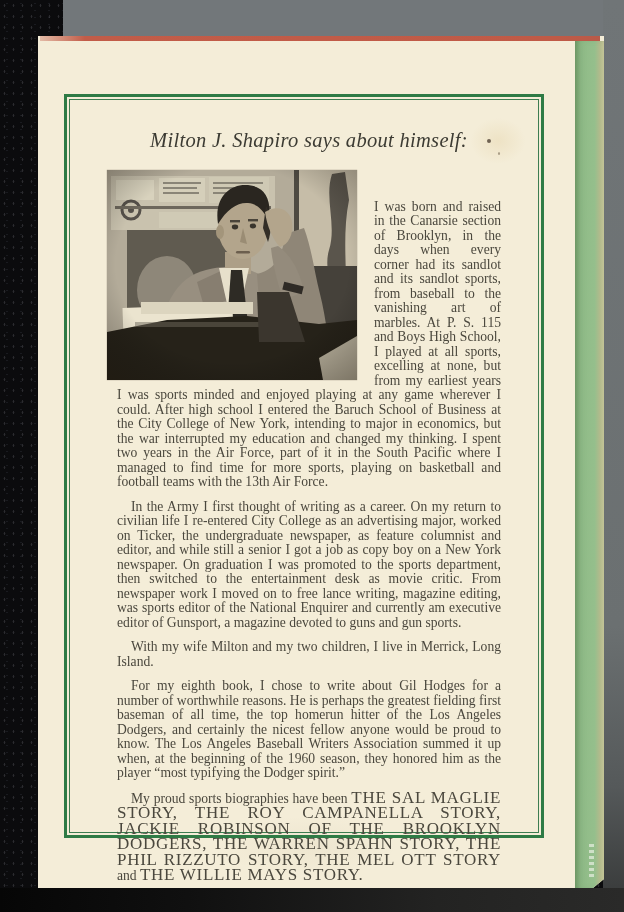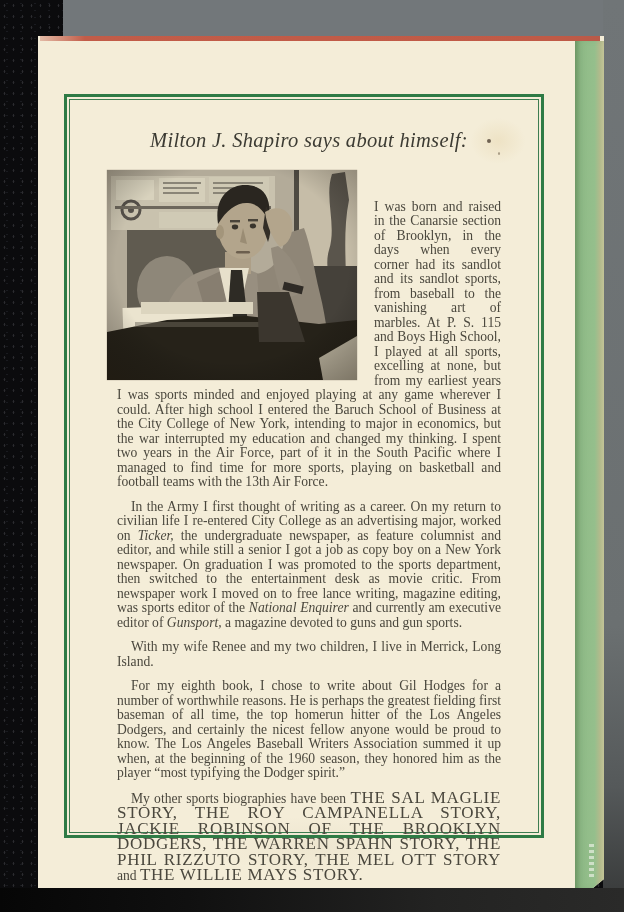--- a/index.html
+++ b/index.html
@@ -58,21 +58,21 @@
     color:#3c3b33; letter-spacing:0.3px;
   }
 
   .body-text {
     margin-top:47px;
     font-size:13.6px; line-height:14.5px; color:#4a473d;
     text-align:justify;
   }
   .body-text p { margin:10px; }
   .body-text p.indent { text-indent:14px; }
-  .seg-italic { font-style:italic; }
+  .seg-italic { }
   .seg-caps { font-size:17px; letter-spacing:0.7px; }
 
   .photo {
     float:left; width:250px; height:210px;
     margin:-30px 17px 8px 0;
     background:#b3ab99;
     box-shadow: inset 0 0 16px rgba(20,15,5,.45), 0 0 1px rgba(60,50,30,.6);
   }
   .photo svg { display:block; width:100%; height:100%; }
 </style>
@@ -167,20 +167,20 @@
               <rect x="28" y="152" width="124" height="5" fill="#6e685c" opacity="0.5"></rect>
               <path d="M150 122 L182 122 L198 172 L152 172 Z" fill="#3b362e"></path>
               <path d="M212 188 L250 166 L250 210 L216 210 Z" fill="#b9b19d"></path>
             </g>
             <rect width="250" height="210" fill="url(#vg)"></rect>
           </svg>
         </div>
 
       <p><span class="seg-normal">I was born and raised in the Canarsie section of Brooklyn, in the days when every corner had its sandlot and its sandlot sports, from baseball to the vanishing art of marbles. At P. S. 115 and Boys High School, I played at all sports, excelling at none, but from my earliest years I was sports minded and enjoyed playing at any game wherever I could. After high school I entered the Baruch School of Business at the City College of New York, intending to major in economics, but the war interrupted my education and changed my thinking. I spent two years in the Air Force, part of it in the South Pacific where I managed to find time for more sports, playing on basketball and football teams with the 13th Air Force.</span></p>
           <p class="indent"><span class="seg-normal">In the Army I first thought of writing as a career. On my return to civilian life I re-entered City College as an advertising major, worked on </span><span class="seg-italic">Ticker,</span><span class="seg-normal"> the undergraduate newspaper, as feature columnist and editor, and while still a senior I got a job as copy boy on a New York newspaper. On graduation I was promoted to the sports department, then switched to the entertainment desk as movie critic. From newspaper work I moved on to free lance writing, magazine editing, was sports editor of the </span><span class="seg-italic">National Enquirer</span><span class="seg-normal"> and currently am executive editor of </span><span class="seg-italic">Gunsport,</span><span class="seg-normal"> a magazine devoted to guns and gun sports.</span></p>
-          <p class="indent"><span class="seg-normal">With my wife Renee and my two children, I live in Merrick, Long Island.</span></p>
+          <p class="indent"><span class="seg-normal">With my wife Milton and my two children, I live in Merrick, Long Island.</span></p>
           <p class="indent"><span class="seg-normal">For my eighth book, I chose to write about Gil Hodges for a number of worthwhile reasons. He is perhaps the greatest fielding first baseman of all time, the top homerun hitter of the Los Angeles Dodgers, and certainly the nicest fellow anyone would be proud to know. The Los Angeles Baseball Writers Association summed it up when, at the beginning of the 1960 season, they honored him as the player “most typifying the Dodger spirit.”</span></p>
-          <p class="indent"><span class="seg-normal">My other sports biographies have been </span><span class="seg-caps">THE SAL MAGLIE STORY, THE ROY CAMPANELLA STORY, JACKIE ROBINSON OF THE BROOKLYN DODGERS, THE WARREN SPAHN STORY, THE PHIL RIZZUTO STORY, THE MEL OTT STORY</span><span class="seg-normal"> and </span><span class="seg-caps">THE WILLIE MAYS STORY.</span></p>
+          <p class="indent"><span class="seg-normal">My proud sports biographies have been </span><span class="seg-caps">THE SAL MAGLIE STORY, THE ROY CAMPANELLA STORY, JACKIE ROBINSON OF THE BROOKLYN DODGERS, THE WARREN SPAHN STORY, THE PHIL RIZZUTO STORY, THE MEL OTT STORY</span><span class="seg-normal"> and </span><span class="seg-caps">THE WILLIE MAYS STORY.</span></p>
         </div>
 
     </div>
   </div>
 </div>
 
 </body></html>

